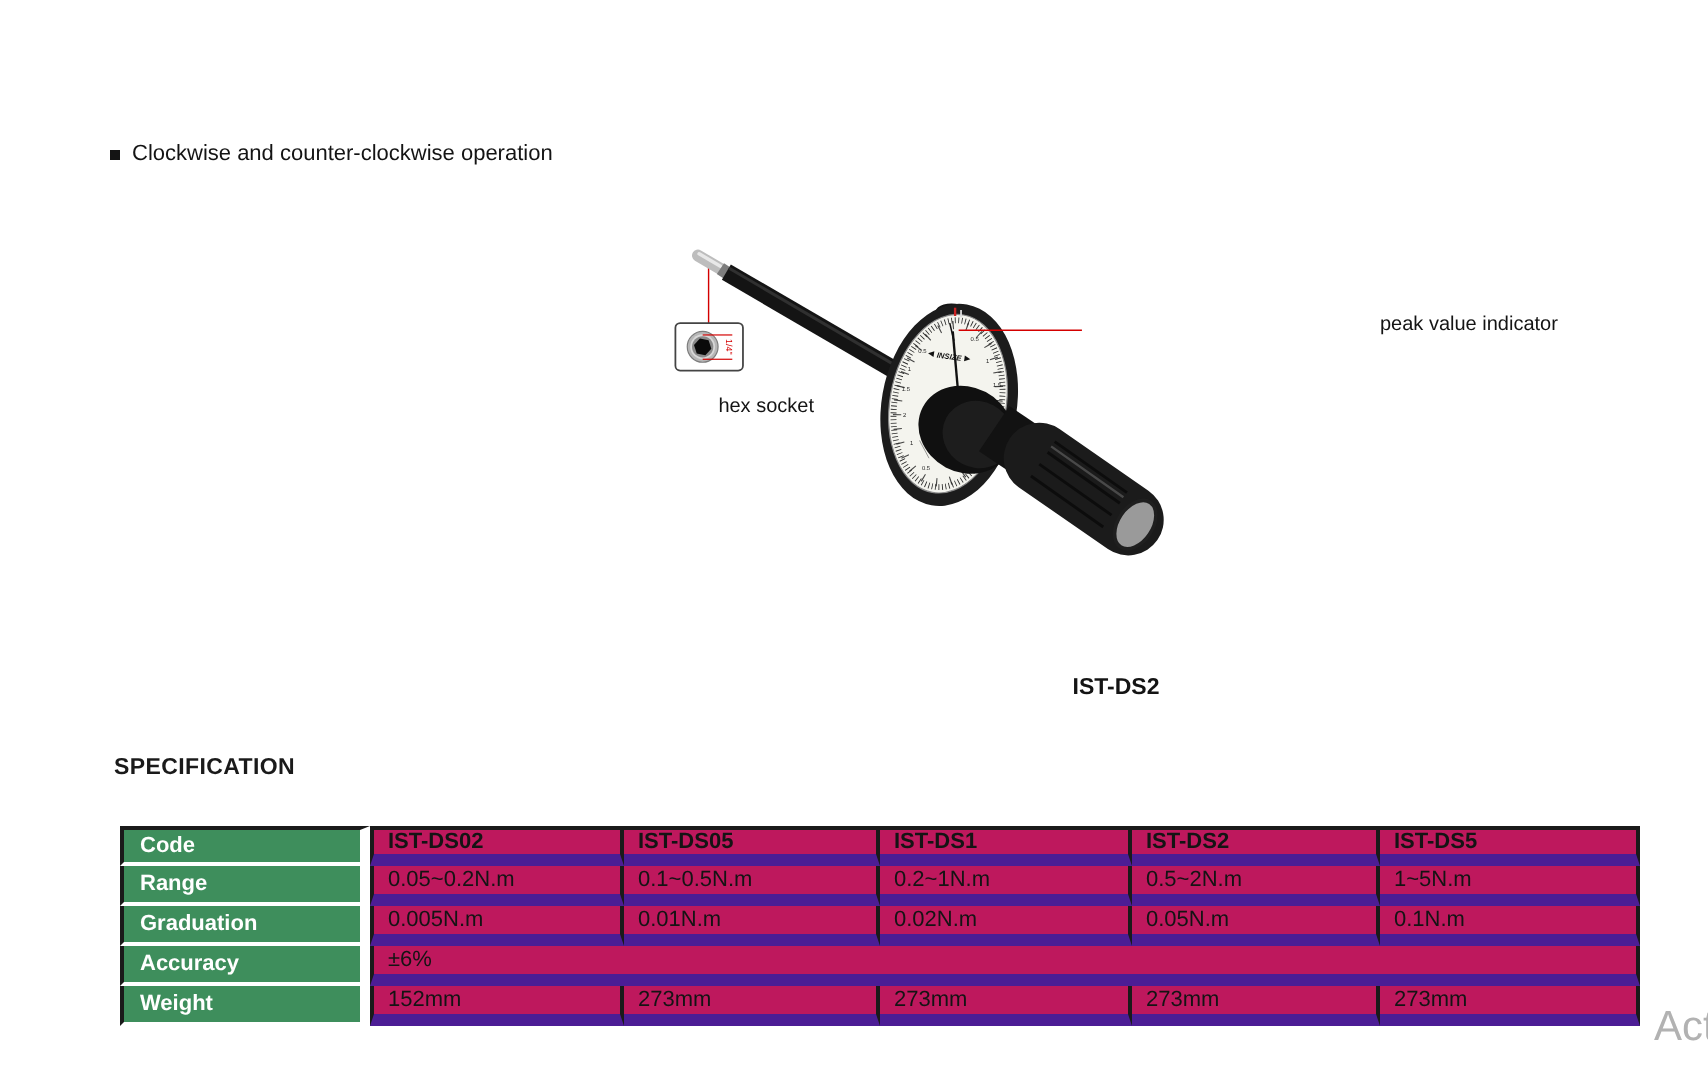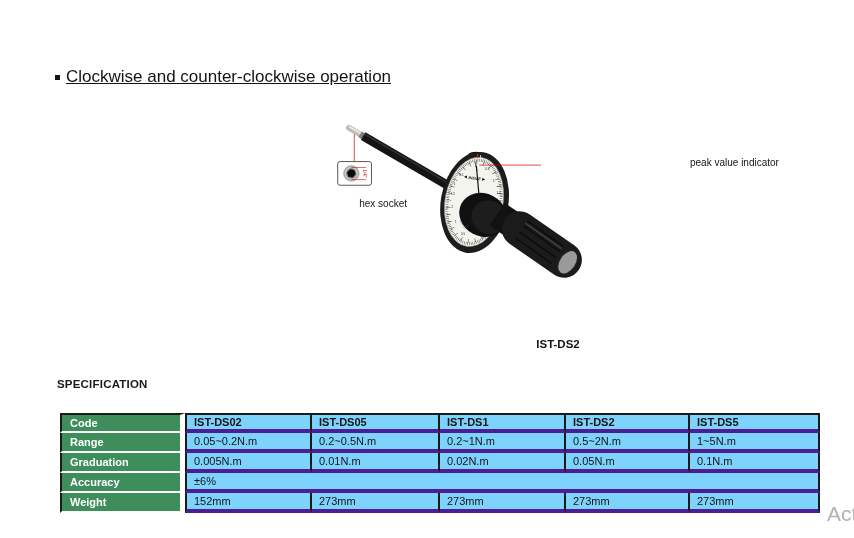--- a/index.html
+++ b/index.html
@@ -7,21 +7,21 @@
   .page {
     position: relative;
     width: 854px; height: 538px;
     background: #ffffff;
     overflow: hidden;
     font-family: "Liberation Sans", "DejaVu Sans", sans-serif;
     color: #1a1a1a;
   }
   
   .features { position: absolute; left: 55px; top: 70px; list-style: none; }
-  .features li { display: flex; align-items: center; font-size: 17px; line-height: 14px; color:#141414;text-decoration:underline; }
+  .features li { display: flex; align-items: center; font-size: 11px; line-height: 14px; color:#141414; }
   .features .sq { width: 5px; height: 5px; background:#141414; margin-right: 6px; flex:0 0 auto; }
   
   .fig-label { position: absolute; font-size: 10px; color:#141414; }
   .hex-label { left: 341px; top: 198px; width: 66px; text-align: right; }
   .peak-label { left: 690px; top: 157px; text-align: right; }
   .model-label { left: 522px; top: 338px; width: 72px; text-align: center; font-weight: bold; font-size: 11.5px; }
   
   .spec-heading { position: absolute; left: 57px; top: 378px; font-size: 11.5px; font-weight: bold; letter-spacing: .2px; }
   
   table.spec {
@@ -33,22 +33,22 @@
   th.side {
     background: #3e8e5c; color: #fff; text-align: left; font-weight: bold;
     padding: 0 8px;
     border-left: 2px solid #1a1a1a;
     border-right: 5px solid #ffffff;
     border-bottom: 2px solid #ffffff;
   }
   tr.first th.side { border-top: 2px solid #1a1a1a; }
   tr.last th.side { border-bottom: 2px solid #1a1a1a; }
   td.data {
-    background: #7dd3fc; color: #141414; padding: 0 7px;
-    border-right: 2px solid #1a1a1a; border-bottom: 4px solid #4c1d95;
+    background: #be185d; color: #141414; padding: 0 7px;
+    border-right: 2px solid #1a1a1a; border-bottom: 6px solid #4c1d95;
   }
   tr.first td.data { border-top: 2px solid #1a1a1a; }
   td.dl { border-left: 2px solid #1a1a1a; }
   td.b { font-weight: bold; }
   
   .watermark { position: absolute; left: 827px; top: 502px; font-size: 21px; color: #b2b2b2; }
   
   .figure-svg { position: absolute; left: 330px; top: 85px; }
 </style>
 </head>
@@ -161,21 +161,21 @@
         <th class="side">Code</th>
         <td class="data dl b">IST-DS02</td>
         <td class="data b">IST-DS05</td>
         <td class="data b">IST-DS1</td>
         <td class="data b">IST-DS2</td>
         <td class="data b">IST-DS5</td>
       </tr>
       <tr>
         <th class="side">Range</th>
         <td class="data dl">0.05~0.2N.m</td>
-        <td class="data">0.2~0.5N.m</td>
+        <td class="data">0.1~0.5N.m</td>
         <td class="data">0.2~1N.m</td>
         <td class="data">0.5~2N.m</td>
         <td class="data">1~5N.m</td>
       </tr>
       <tr>
         <th class="side">Graduation</th>
         <td class="data dl">0.005N.m</td>
         <td class="data">0.01N.m</td>
         <td class="data">0.02N.m</td>
         <td class="data">0.05N.m</td>

